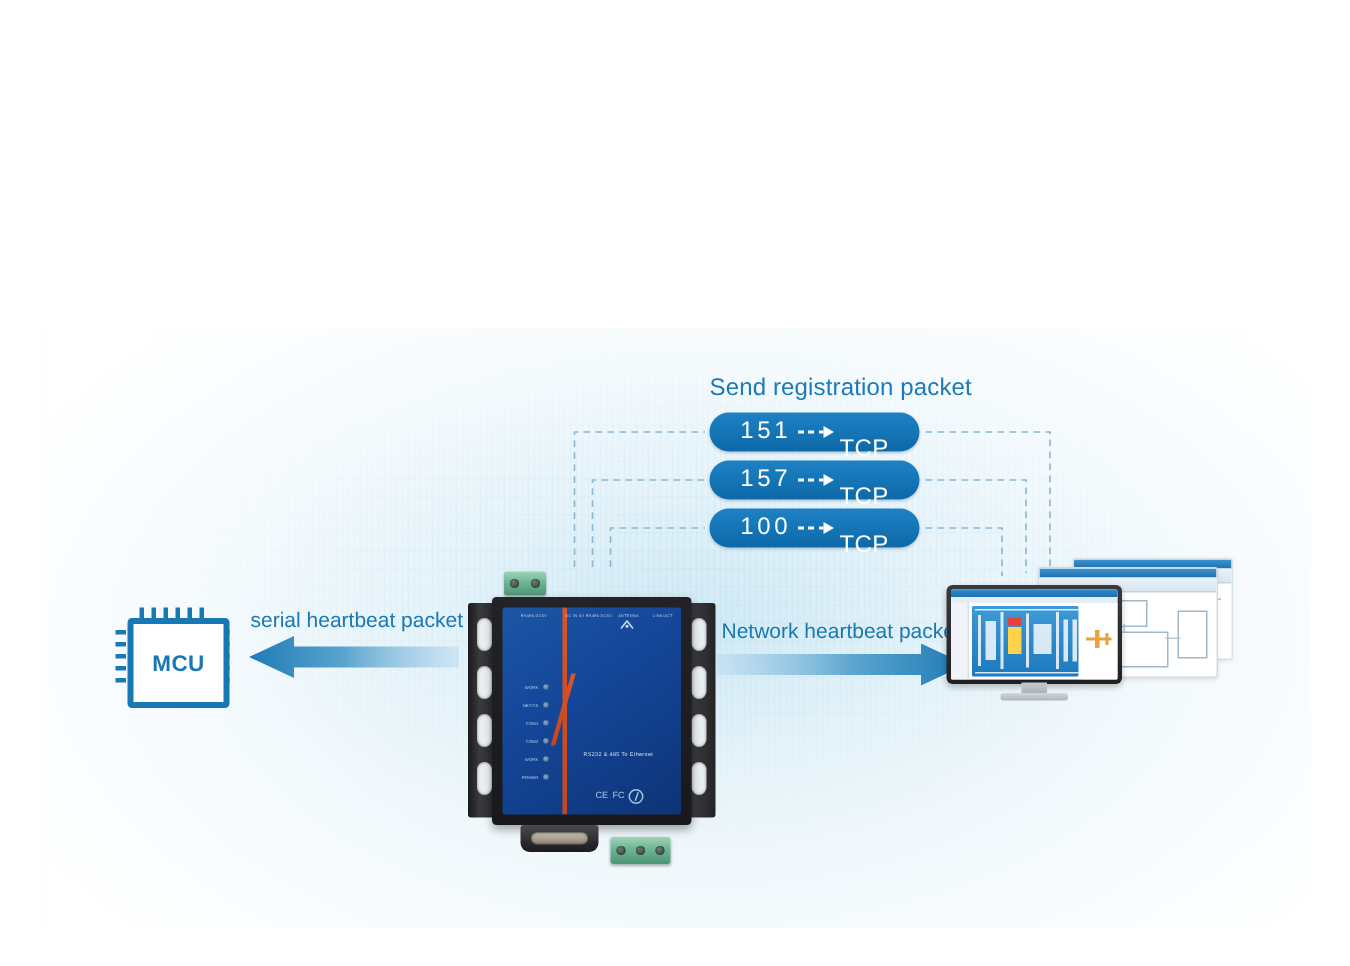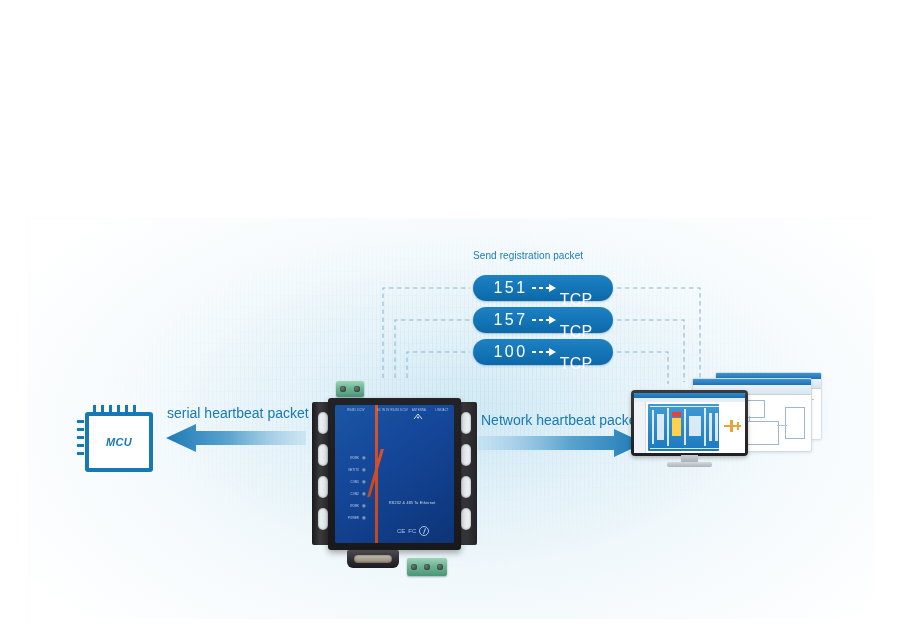--- a/index.html
+++ b/index.html
@@ -36,21 +36,21 @@
       repeating-linear-gradient(0deg, rgba(160,205,228,.30) 0 1px, rgba(255,255,255,0) 1px 12px);
     -webkit-mask-image:radial-gradient(ellipse 420px 190px at 50% 48%, #000 0%, rgba(0,0,0,.5) 55%, rgba(0,0,0,0) 85%);
             mask-image:radial-gradient(ellipse 420px 190px at 50% 48%, #000 0%, rgba(0,0,0,.5) 55%, rgba(0,0,0,0) 85%);
   }
 
   .layer{position:absolute;left:0;top:0;width:900px;height:644px;}
 
   
   .send-title{
     position:absolute;left:473px;top:250px;
-    font-size:10px;color:#1c7bb5;letter-spacing:.1px;white-space:nowrap;
+    font-size:16px;color:#1c7bb5;letter-spacing:.1px;white-space:nowrap;
   }
   .hb-label{
     position:absolute;font-size:14px;color:#1879b4;white-space:nowrap;
   }
   .hb-serial{left:167px;top:405px;}
   .hb-network{left:481px;top:412px;}
 
   
   .pill{
     position:absolute;width:140px;height:26px;border-radius:13px;
@@ -79,21 +79,21 @@
   
   .mcu{
     position:absolute;left:77px;top:405px;width:76px;height:66px;
   }
   .mcu .body{
     position:absolute;left:8px;top:7px;width:60px;height:52px;
     border:4px solid #1878b4;background:#ffffff;border-radius:3px;
     display:flex;align-items:center;justify-content:center;
   }
   .mcu .body span{
-    font-size:11px;font-weight:bold;color:#1878b4;letter-spacing:.3px;font-style:italic;
+    font-size:15px;font-weight:bold;color:#1878b4;letter-spacing:.3px;
   }
   .mcu i{position:absolute;background:#1878b4;display:block;}
   .pin-t{width:3px;height:7px;top:0;}
   .pin-b{width:3px;height:7px;bottom:0;}
   .pin-l{width:7px;height:3px;left:0;}
   .pin-r{width:7px;height:3px;right:0;}
 
   
   #device{position:absolute;left:303px;top:380px;width:182px;height:205px;}
   .dev-bracket{

